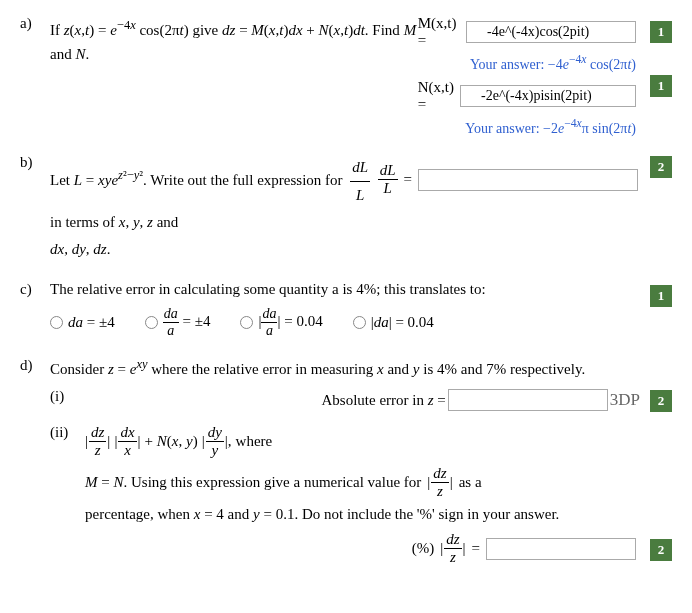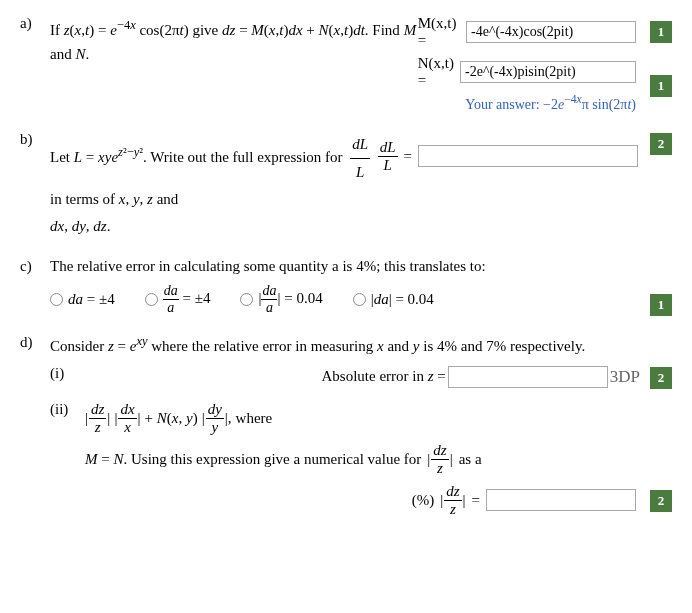--- a/index.html
+++ b/index.html
@@ -44,21 +44,21 @@
       align-items: center;
       justify-content: flex-end;
       margin-bottom: 4px;
       gap: 6px;
     }
     .answer-row .eq-label {
       font-size: 15px;
     }
     input[type="text"] {
       border: 1px solid #aaa;
-      padding: 2px 4px;
+      padding: 2px 20px;
       font-size: 14px;
       font-family: "Times New Roman", Times, serif;
     }
     .your-answer {
       color: #3060d0;
       font-size: 14px;
       text-align: right;
     }
     .right-panel {
       display: flex;
@@ -115,20 +115,23 @@
   <div class="content">
     <div style="display:flex; align-items:flex-start; justify-content:space-between;">
       <div style="max-width:430px; line-height:1.6;">
         If <i>z</i>(<i>x</i>,<i>t</i>) = <i>e</i><sup>−4<i>x</i></sup> cos(2π<i>t</i>) <span>give</span> <i>dz</i> = <i>M</i>(<i>x</i>,<i>t</i>)<i>dx</i> + <i>N</i>(<i>x</i>,<i>t</i>)<i>dt</i>. Find <i>M</i> <span>and</span> <i>N</i>.
       </div>
       <div class="right-panel">
         <div>
           <div class="answer-row">
             <span class="eq-label">M(x,t) =</span>
             <input type="text" value="-4e^(-4x)cos(2pit)" style="width: 170px;">
+          </div>
+          <div class="your-answer">
+            Your answer: −4<i>e</i><sup>−4<i>x</i></sup> cos(2π<i>t</i>)
           </div>
           <div class="answer-row" style="margin-top:6px;">
             <span class="eq-label">N(x,t) =</span>
             <input type="text" value="-2e^(-4x)pisin(2pit)" style="width: 176px;">
           </div>
           <div class="your-answer">
             Your answer: −2<i>e</i><sup>−4<i>x</i></sup>π sin(2π<i>t</i>)
           </div>
         </div>
         <div style="display:flex; flex-direction:column; gap:30px; padding-top:4px;">
@@ -166,21 +169,21 @@
         </div>
         <div class="points-badge">2</div>
       </div>
     </div>
   </div>
 </div>
 
 <div class="problem">
   <div class="label">c)</div>
   <div class="content">
-    <div style="display:flex; align-items:flex-end; justify-content:space-between;">
+    <div style="display:flex; align-items:flex-start; justify-content:space-between;">
       <div style="flex:1;">
         <div>The relative error in calculating some quantity a is 4%; this translates to:</div>
         <div class="radio-options">
           <div class="radio-option">
             <div class="radio-circle"></div>
             <span><i>da</i> = ±4</span>
           </div>
           <div class="radio-option">
             <div class="radio-circle"></div>
             <span>
@@ -262,20 +265,23 @@
           <span><i>M</i> = <i>N</i>. Using this expression give a numerical value for</span>
 
           <span style="display:inline-flex; align-items:center;">
             |<span style="display:inline-flex; flex-direction:column; align-items:center; vertical-align:middle; margin:0 1px;">
               <span style="border-bottom:1px solid #000; padding:0 2px; font-size:15px;"><i>dz</i></span>
               <span style="padding:0 2px; font-size:15px;"><i>z</i></span>
             </span>|
           </span>
           <span>as a</span>
         </div>
+        <div style="margin-bottom:8px;">
+          percentage, when <i>x</i> = 4 <span>and</span> <i>y</i> = 0.1. Do not include the '%' sign in your answer.
+        </div>
         <div style="display:flex; align-items:center; justify-content:flex-end; gap:6px;">
           <span>(%)</span>
 
           <span style="display:inline-flex; align-items:center;">
             |<span style="display:inline-flex; flex-direction:column; align-items:center; vertical-align:middle; margin:0 1px;">
               <span style="border-bottom:1px solid #000; padding:0 2px; font-size:15px;"><i>dz</i></span>
               <span style="padding:0 2px; font-size:15px;"><i>z</i></span>
             </span>|
           </span>
           <span>=</span>

